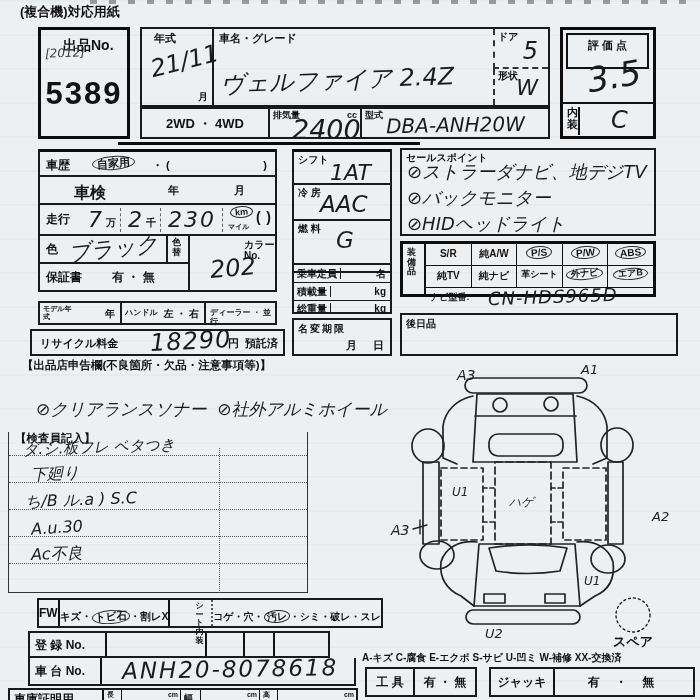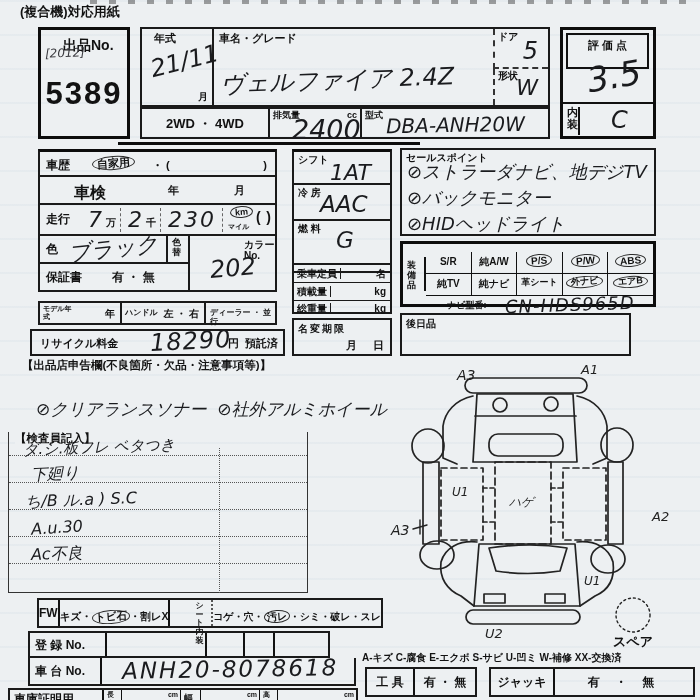--- a/index.html
+++ b/index.html
@@ -192,45 +192,45 @@
       <span>⊘</span><span>ストラーダナビ、地デジTV</span>
     </div>
     <div class="hand" style="position:absolute;left:5px;top:36px;font-size:18px;white-space:nowrap;">
       <span>⊘</span><span>バックモニター</span>
     </div>
     <div class="hand" style="position:absolute;left:5px;top:62px;font-size:18px;white-space:nowrap;">
       <span>⊘</span><span>HIDヘッドライト</span>
     </div>
   </div>
 
-  <div class="abs b3" style="left:400px;top:241px;width:256px;height:66px;display:flex;align-items:center;">
+  <div class="abs b3" style="left:400px;top:241px;width:256px;height:56px;display:flex;">
     <div class="stack lbl" style="width:17px;border-right:2px solid #111;font-size:9px;padding:4px 0 0 4px;">装備品</div>
     <div style="flex:1;display:flex;flex-direction:column;">
       <div style="display:flex;height:21px;border-bottom:1.5px solid #111;">
         <div class="lbl" style="flex:1;text-align:center;padding-top:4px;font-size:10px;border-right:1.5px solid #111;"><span>S/R</span></div>
         <div class="lbl" style="flex:1;text-align:center;padding-top:4px;font-size:10px;border-right:1.5px solid #111;"><span>純A/W</span></div>
         <div class="lbl" style="flex:1;text-align:center;padding-top:2px;font-size:10px;border-right:1.5px solid #111;"><span class="circ">P/S</span></div>
         <div class="lbl" style="flex:1;text-align:center;padding-top:2px;font-size:10px;border-right:1.5px solid #111;"><span class="circ">P/W</span></div>
         <div class="lbl" style="flex:1;text-align:center;padding-top:2px;font-size:10px;"><span class="circ">ABS</span></div>
       </div>
       <div style="display:flex;height:21px;border-bottom:1.5px solid #111;">
         <div class="lbl" style="flex:1;text-align:center;padding-top:4px;font-size:10px;border-right:1.5px solid #111;"><span>純TV</span></div>
         <div class="lbl" style="flex:1;text-align:center;padding-top:4px;font-size:10px;border-right:1.5px solid #111;"><span>純ナビ</span></div>
         <div class="lbl" style="flex:1;text-align:center;padding-top:4px;font-size:9px;border-right:1.5px solid #111;"><span>革シート</span></div>
         <div class="lbl" style="flex:1;text-align:center;padding-top:2px;font-size:9px;border-right:1.5px solid #111;"><span class="circ">外ナビ</span></div>
         <div class="lbl" style="flex:1;text-align:center;padding-top:2px;font-size:9px;"><span class="circ">エアB</span></div>
       </div>
-      <div style="flex:1;position:relative;margin-left:17px;">
+      <div style="flex:1;position:relative;">
         <span class="lbl" style="position:absolute;left:4px;top:5px;font-size:9px;">ナビ型番:</span>
         <span class="hand" style="position:absolute;left:62px;top:-2px;font-size:18px;letter-spacing:1px;transform:rotate(-2deg);">CN-HDS965D</span>
       </div>
     </div>
   </div>
 
-  <div class="abs b" style="left:400px;top:313px;width:231px;height:43px;">
+  <div class="abs b" style="left:400px;top:313px;width:278px;height:43px;">
     <span class="lbl" style="position:absolute;left:4px;top:3px;font-size:10px;">後日品</span>
   </div>
 
   <div class="abs" style="left:8px;top:432px;width:300px;height:161px;border:1.5px solid #333;border-top:none;">
     <div class="lbl" style="position:absolute;left:6px;top:0;font-size:11.5px;background:#edf0f2;">【検査員記入】</div>
     <div class="abs dotH" style="left:0;top:23px;width:100%;"></div>
     <div class="abs dotH" style="left:0;top:50px;width:100%;"></div>
     <div class="abs dotH" style="left:0;top:77px;width:100%;"></div>
     <div class="abs dotH" style="left:0;top:104px;width:100%;"></div>
     <div class="abs dotH" style="left:0;top:131px;width:100%;"></div>

